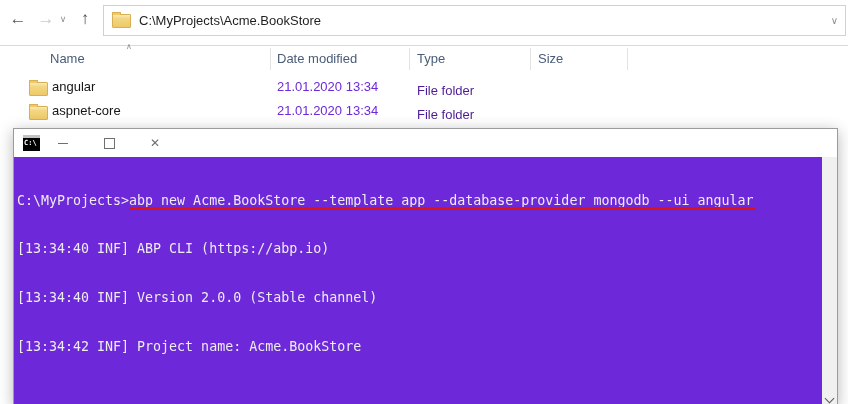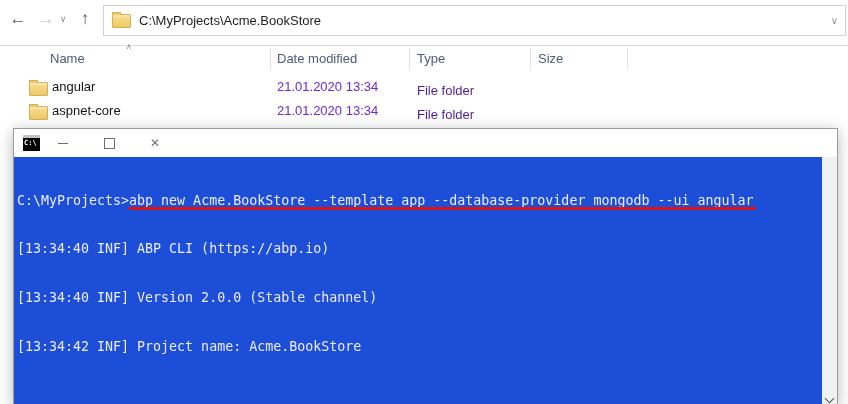--- a/index.html
+++ b/index.html
@@ -63,21 +63,21 @@
   .cmd-app-icon span{
     position:absolute;left:1px;top:1px;color:#fff;
     font-family:"DejaVu Sans Mono", monospace;font-size:7px;line-height:8px;font-weight:bold;
   }
   .cmd-title{margin-left:10px;font-size:13px;color:#848484;flex:1;white-space:nowrap;overflow:hidden;}
   .win-btn{width:46px;height:28px;display:flex;align-items:center;justify-content:center;flex:none;}
   .glyph-min{width:10px;height:1px;background:#6f6f6f;}
   .glyph-max{width:9px;height:9px;border:1px solid #6f6f6f;}
   .glyph-close{color:#6f6f6f;font-size:12px;line-height:12px;}
   .terminal{
-    position:absolute;left:0;top:28px;right:15px;bottom:0;background:#1d4ed8;
+    position:absolute;left:0;top:28px;right:15px;bottom:0;background:#6d28d9;
     font-family:"DejaVu Sans Mono", monospace;font-size:13.3px;line-height:16.3px;
     color:#ededed;padding:3px 0 0 3px;overflow:hidden;white-space:pre;
   }
   .t-line{height:16.3px;}
   .cmd-command{position:relative;}
   .cmd-command::after{
     content:"";position:absolute;left:0;right:-2px;bottom:-2px;height:3px;background:#dd1212;
   }
   .cmd-scrollbar{
     position:absolute;top:28px;right:0;bottom:0;width:15px;background:#f0f0f0;

